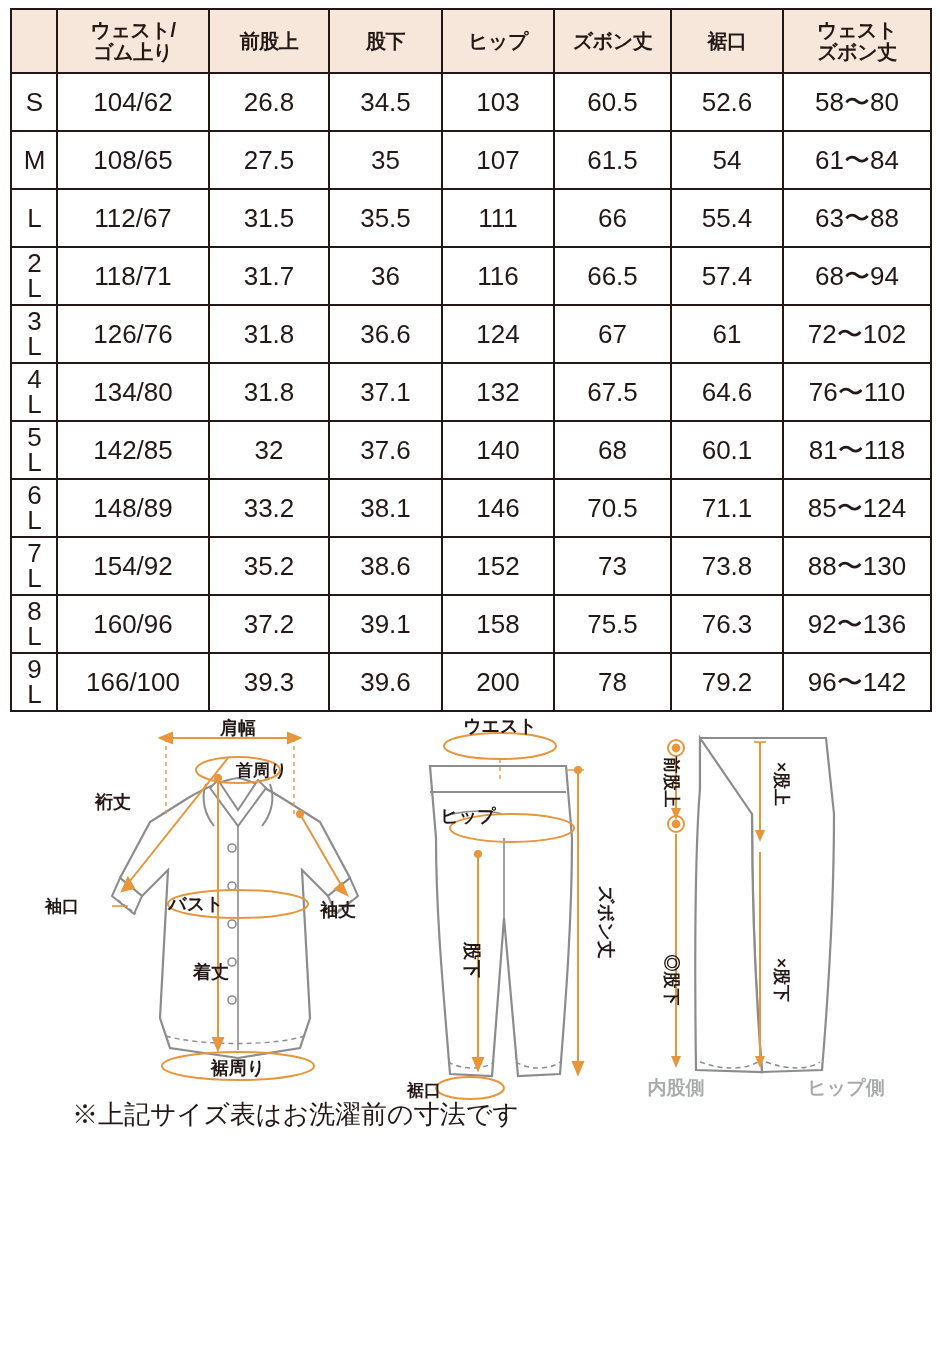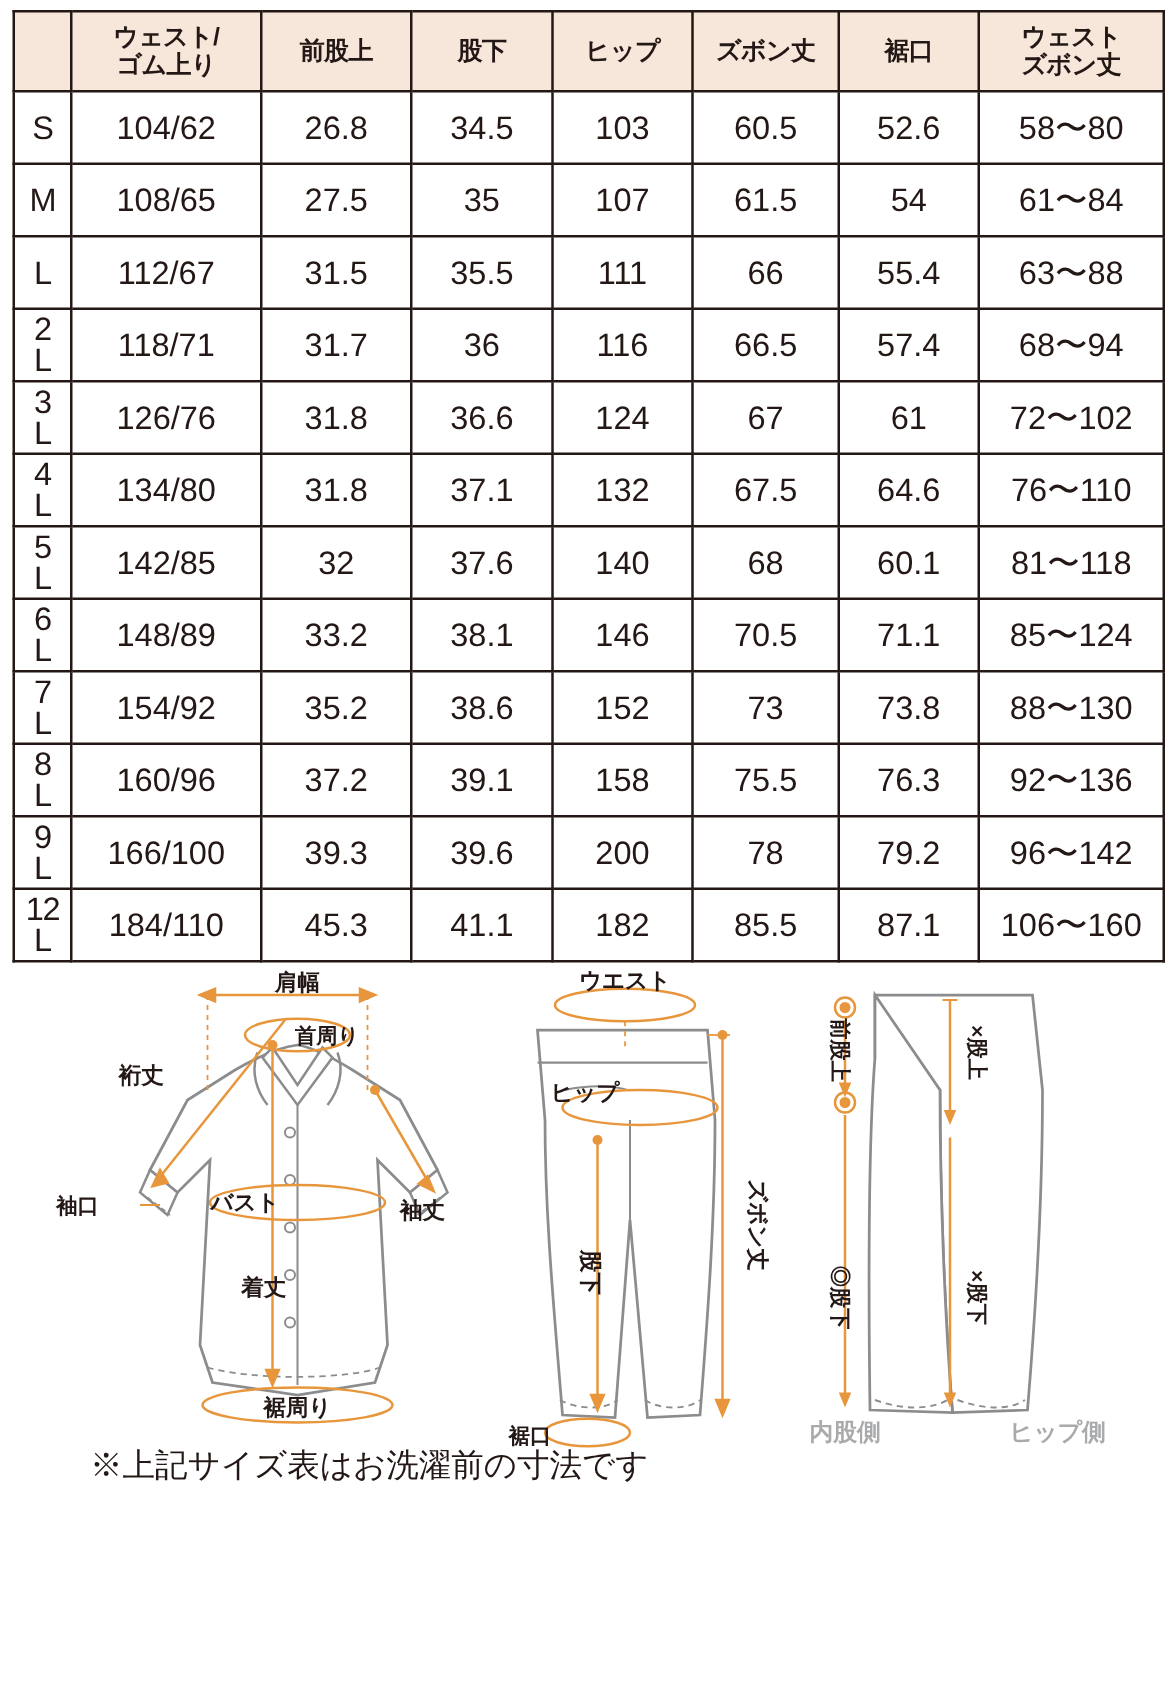--- a/index.html
+++ b/index.html
@@ -278,33 +278,20 @@
           <td>39.3</td>
           <td>39.6</td>
           <td>200</td>
           <td>78</td>
           <td>79.2</td>
           <td>96〜142</td>
         </tr>
 
 
 
-        <tr>
-          <td class="size-label">
-            <span class="l1">12</span>
-            <span class="l2">L</span>
-          </td>
-          <td>184/110</td>
-          <td>45.3</td>
-          <td>41.1</td>
-          <td>182</td>
-          <td>85.5</td>
-          <td>87.1</td>
-          <td>106〜160</td>
-        </tr>
 
       </tbody>
     </table>
   </div>
 
   <div class="illus">
     <svg width="940" height="420" viewBox="0 0 940 420" xmlns="http://www.w3.org/2000/svg">
 
       <g>
 

